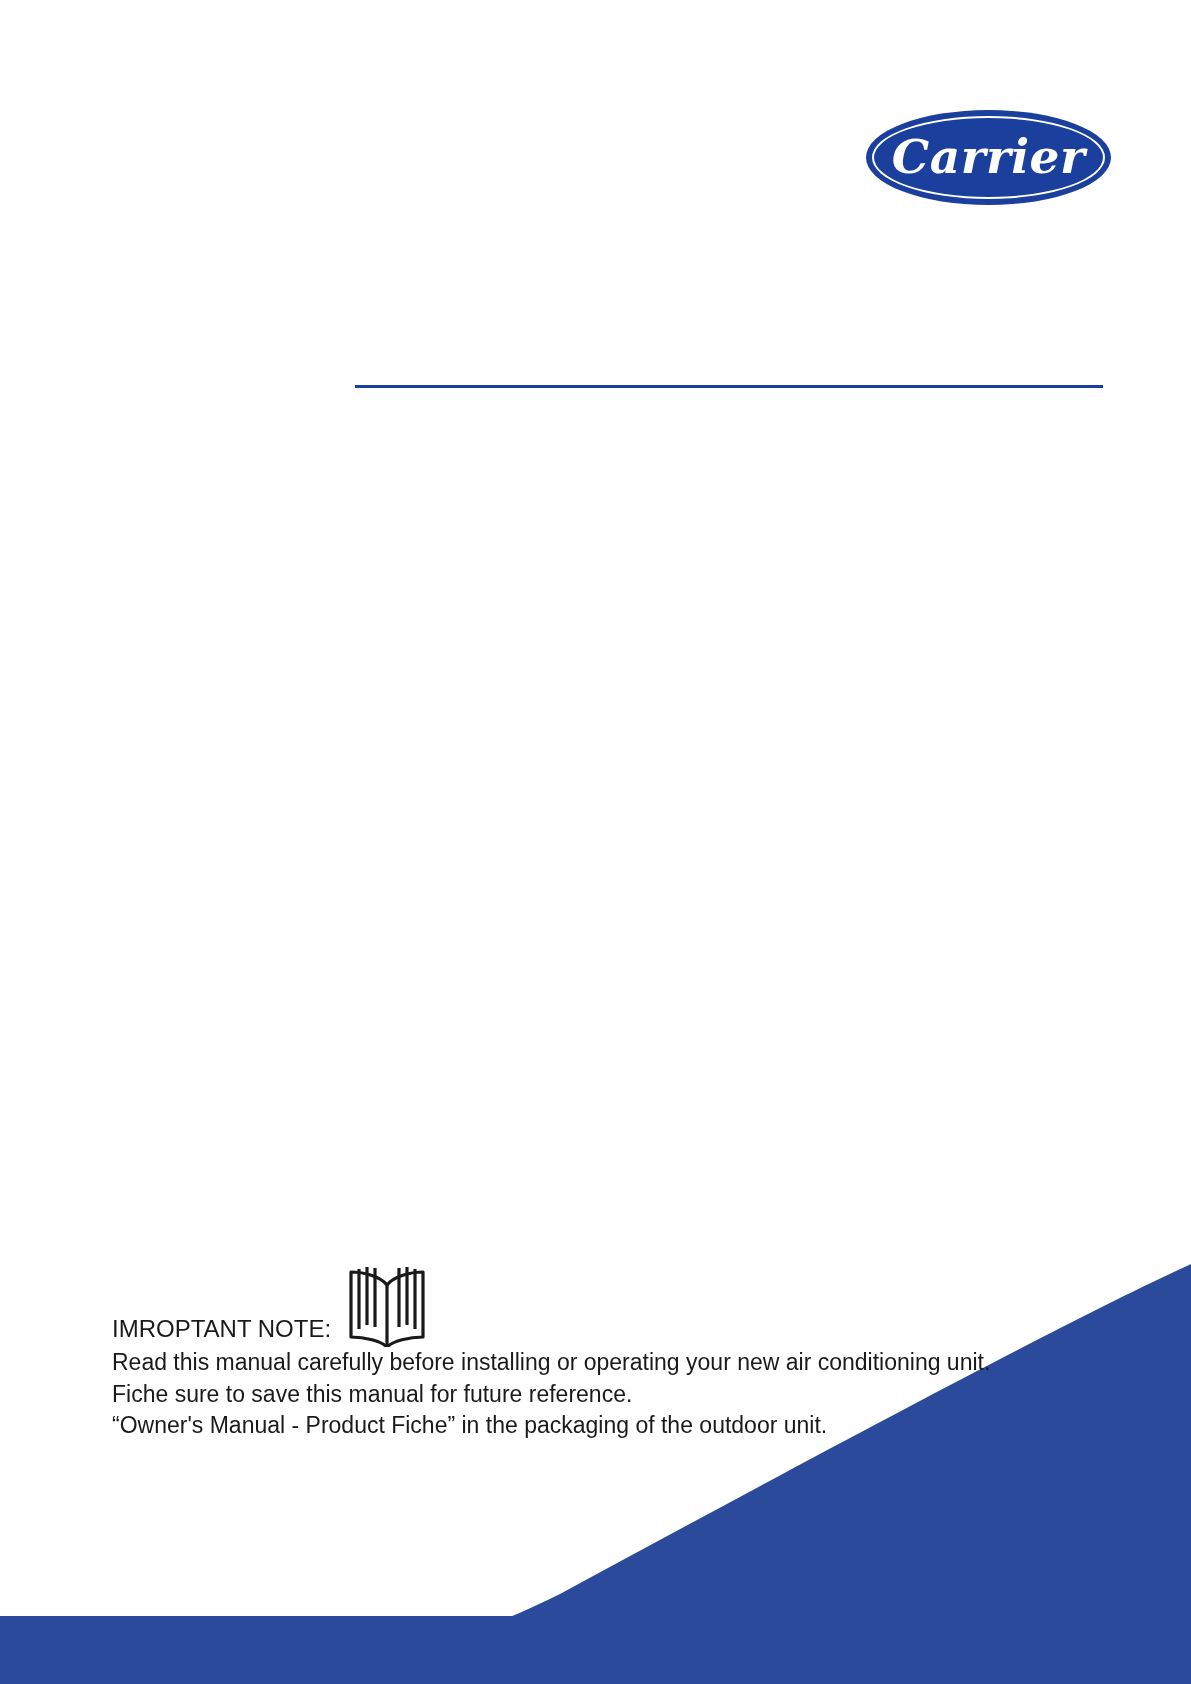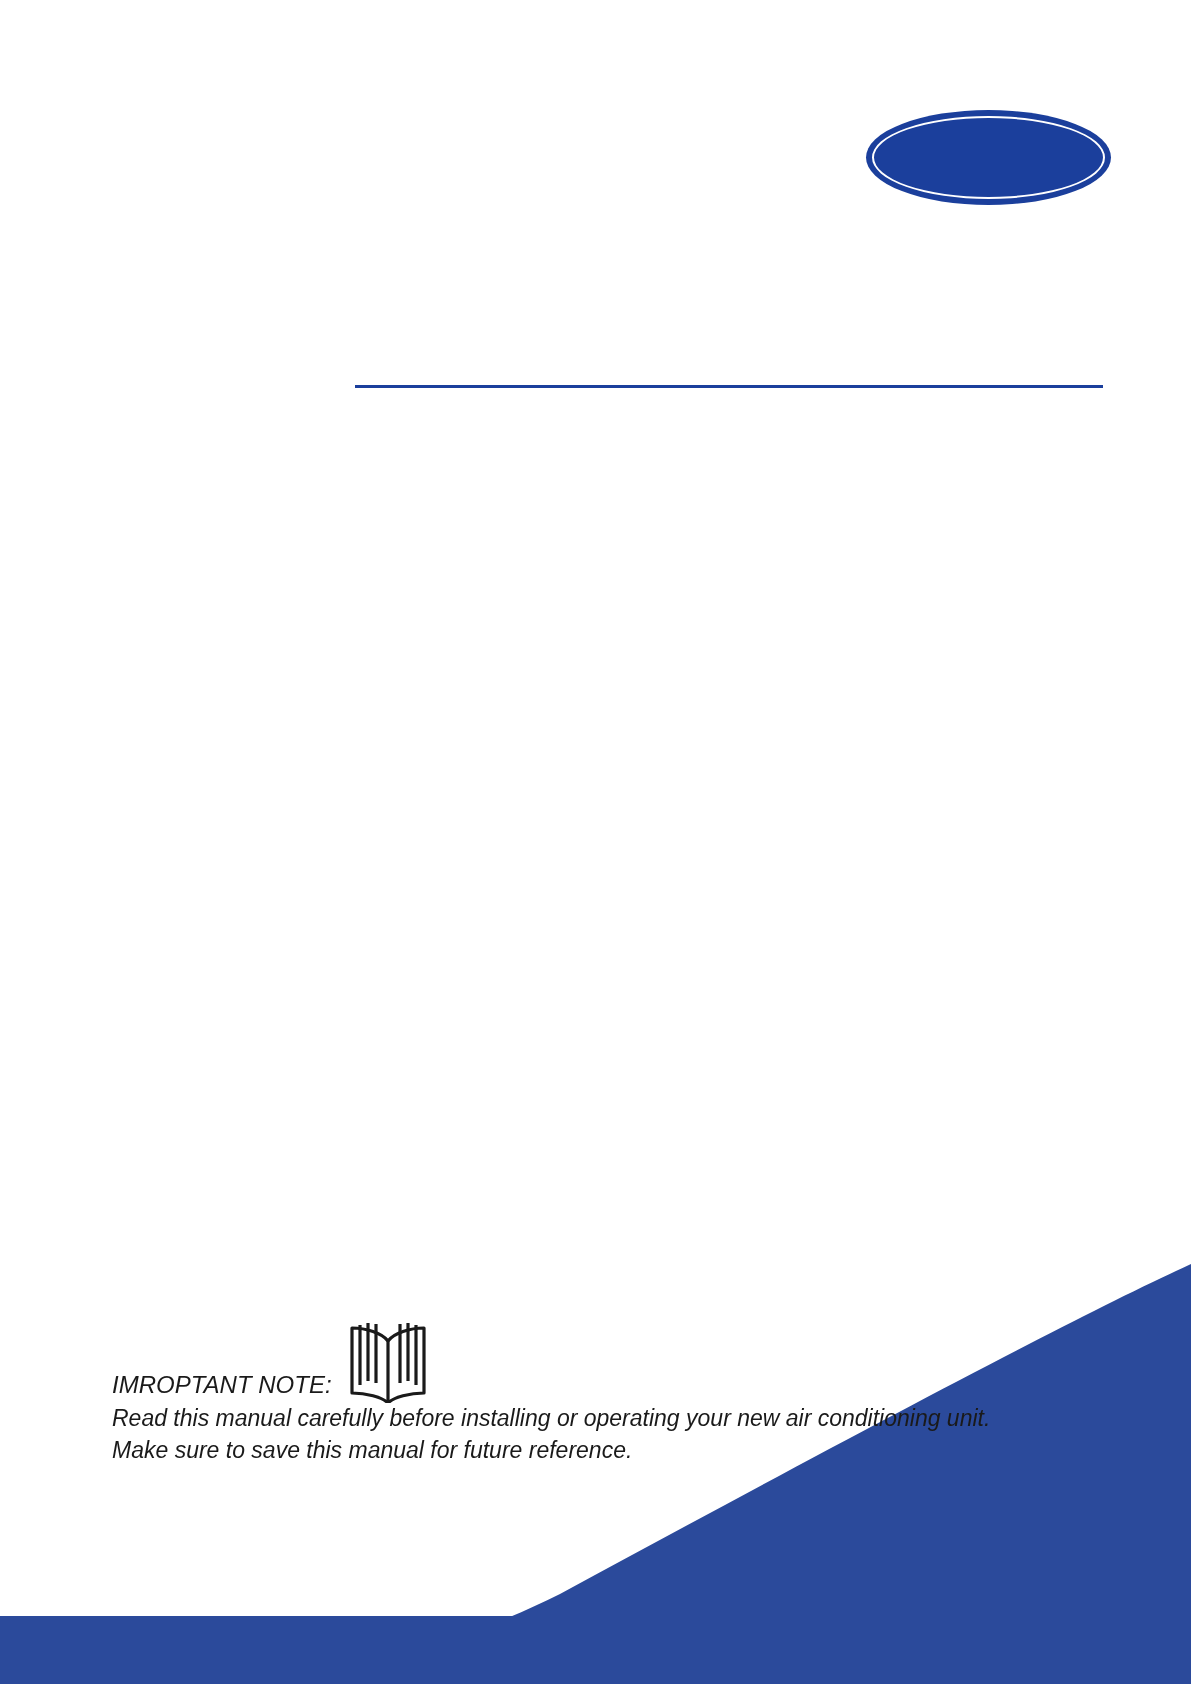--- a/index.html
+++ b/index.html
@@ -72,23 +72,22 @@
     left: 0;
     bottom: 0;
     width: 1191px;
     height: 420px;
   }
 
   
   .note-block {
     position: absolute;
     left: 112px;
-    top: 1311px;
+    top: 1255px;
     width: 930px;
-    font-style: italic;
   }
   .note-heading-row {
     display: flex;
     align-items: flex-end;
     gap: 10px;
     height: 92px;
   }
   .note-heading {
     font-size: 24px;
     color: #1a1a1a;
@@ -109,20 +108,21 @@
     line-height: 1.38;
     white-space: nowrap;
   }
 </style>
 </head>
 <body>
 
 <div class="logo-wrap">
   <div class="logo-ellipse">
     <div class="logo-inner-ring"></div>
+    <div class="logo-text">Carrier</div>
   </div>
 </div>
 
 <div class="title-rule"></div>
 
 <svg class="swoosh" viewBox="0 0 1191 420" preserveAspectRatio="none">
   <path d="M1191 0 C 1060 60, 800 200, 560 330 C 400 410, 210 440, 0 440 L 0 420 L 1191 420 Z" fill="#2b4a9b"></path>
   <rect x="0" y="352" width="1191" height="68" fill="#2b4a9b"></rect>
 </svg>
 
@@ -138,15 +138,16 @@
         <path d="M26 2 L 26 60"></path>
         <path d="M34 3 L 34 62"></path>
         <path d="M74 4 L 74 64"></path>
         <path d="M66 2 L 66 60"></path>
         <path d="M58 3 L 58 62"></path>
       </g>
     </svg>
   </div>
   <div class="note-lines">
     <div class="note-line">Read this manual carefully before installing or operating your new air conditioning unit.</div>
-    <div class="note-line">Make sure to save this manual for future reference.</div>
+    <div class="note-line">Fiche sure to save this manual for future reference.</div>
+    <div class="note-line">“Owner's Manual - Product Fiche” in the packaging of the outdoor unit.</div>
   </div>
 </div>
 
 </body></html>

